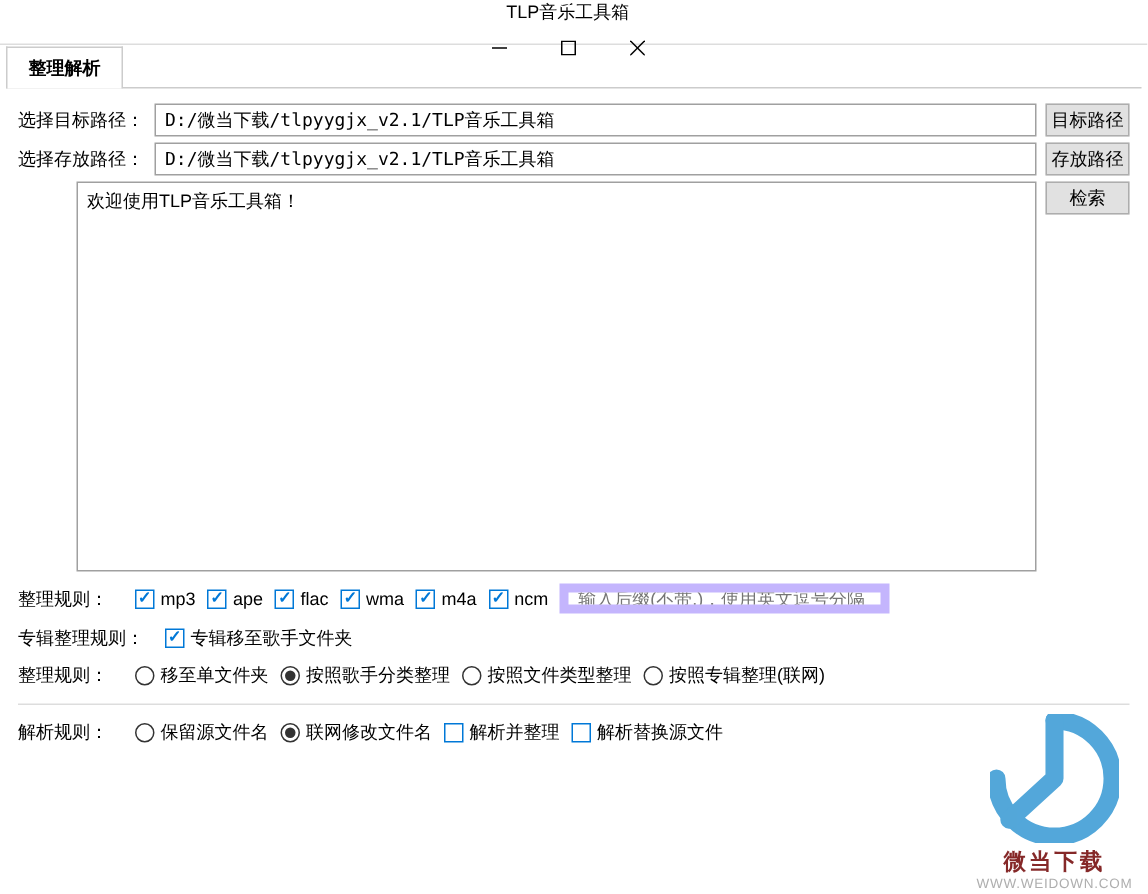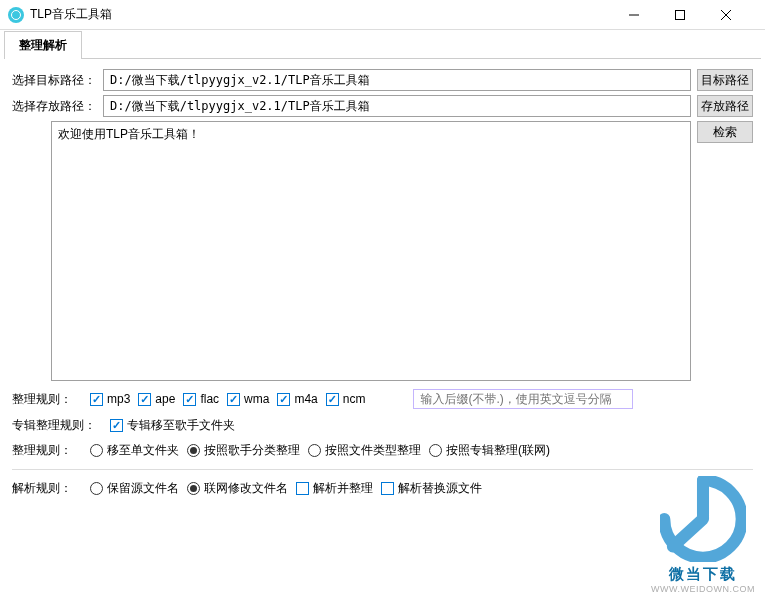--- a/index.html
+++ b/index.html
@@ -1,17 +1,17 @@
 <!DOCTYPE html>
 <html><head>
 <meta charset="utf-8">
 <style>
 * { box-sizing: border-box; margin: 0; padding: 0; font-family: "Microsoft YaHei", "SimSun", sans-serif; font-size: 12px; }
 body { background: #fff; width: 765px; height: 596px; position: relative; overflow: hidden; }
-.titlebar { height: 30px; display: flex; align-items: center; padding: 0 16px 0 8px; background: #fff; border-bottom: 1px solid #ddd; }
+.titlebar { height: 30px; display: flex; align-items: center; padding: 0 16px 0 8px; background: #fff; border-bottom: 1px solid #ddd; flex-direction: column; }
 .app-icon { width: 16px; height: 16px; background: #3cc7e0; border-radius: 50%; margin-right: 6px; position: relative; display: flex; align-items: center; justify-content: center; }
 .app-icon::after { content: ""; width: 8px; height: 8px; border: 1px solid #fff; border-radius: 50%; position: absolute; }
 .title { flex: 1; color: #000; }
 .win-controls { display: flex; }
 .win-btn { width: 46px; height: 30px; display: flex; align-items: center; justify-content: center; color: #000; }
 .win-btn svg { width: 10px; height: 10px; }
 .tabs { display: flex; background: #fff; padding: 0 4px; font-weight: bold; }
 .tab { padding: 5px 14px; border: 1px solid #ccc; border-bottom: none; background: #fff; position: relative; top: 1px; cursor: pointer; }
 .tab.inactive { background: #f5f5f5; color: #666; border-left: none; }
 .tab.active { background: #fff; z-index: 2; }
@@ -25,25 +25,25 @@
 .logarea { flex: 1; border: 1px solid #a0a0a0; height: 260px; padding: 4px 6px; background: #fff; }
 .side-btns { display: flex; flex-direction: row; gap: 6px; justify-content: space-between; }
 .side-btns .btn-group { display: flex; flex-direction: column; gap: 6px; }
 .options-row { display: flex; align-items: center; margin: 8px 0 4px 0; gap: 8px; flex-wrap: nowrap; }
 .options-row .opt-label { width: 70px; }
 .chk, .rad { display: inline-flex; align-items: center; gap: 4px; cursor: pointer; user-select: none; }
 .chk-box { width: 13px; height: 13px; border: 1px solid #0078d7; display: inline-flex; align-items: center; justify-content: center; background: #fff; }
 .chk-box.checked::after { content: "✓"; color: #0078d7; font-size: 11px; line-height: 1; font-weight: bold; }
 .rad-box { width: 13px; height: 13px; border: 1px solid #333; border-radius: 50%; display: inline-flex; align-items: center; justify-content: center; background: #fff; }
 .rad-box.checked::after { content: ""; width: 7px; height: 7px; background: #333; border-radius: 50%; }
-.suffix-input { width: 220px; border: 1px solid #c4b5fd; height: 20px; padding: 2px 6px; color: #999; margin-left: 40px; }
+.suffix-input { width: 220px; border: 6px solid #c4b5fd; height: 20px; padding: 2px 6px; color: #999; }
 .hr { border: none; border-top: 1px solid #ddd; margin: 10px 0; }
 .watermark { position: absolute; right: 2px; bottom: 2px; width: 120px; text-align: center; pointer-events: none; opacity: 0.95; }
 .watermark svg { width: 86px; height: 86px; }
-.watermark .wm-text { color: #0369a1; font-size: 15px; font-weight: bold; letter-spacing: 2px; }
+.watermark .wm-text { color: #7f1d1d; font-size: 15px; font-weight: bold; letter-spacing: 2px; }
 .watermark .wm-url { color: #aaa; font-size: 9px; letter-spacing: 0.5px; }
 </style>
 </head>
 <body>
 
 <div class="titlebar">
   <span class="app-icon"></span>
   <span class="title">TLP音乐工具箱</span>
   <div class="win-controls">
     <div class="win-btn">

